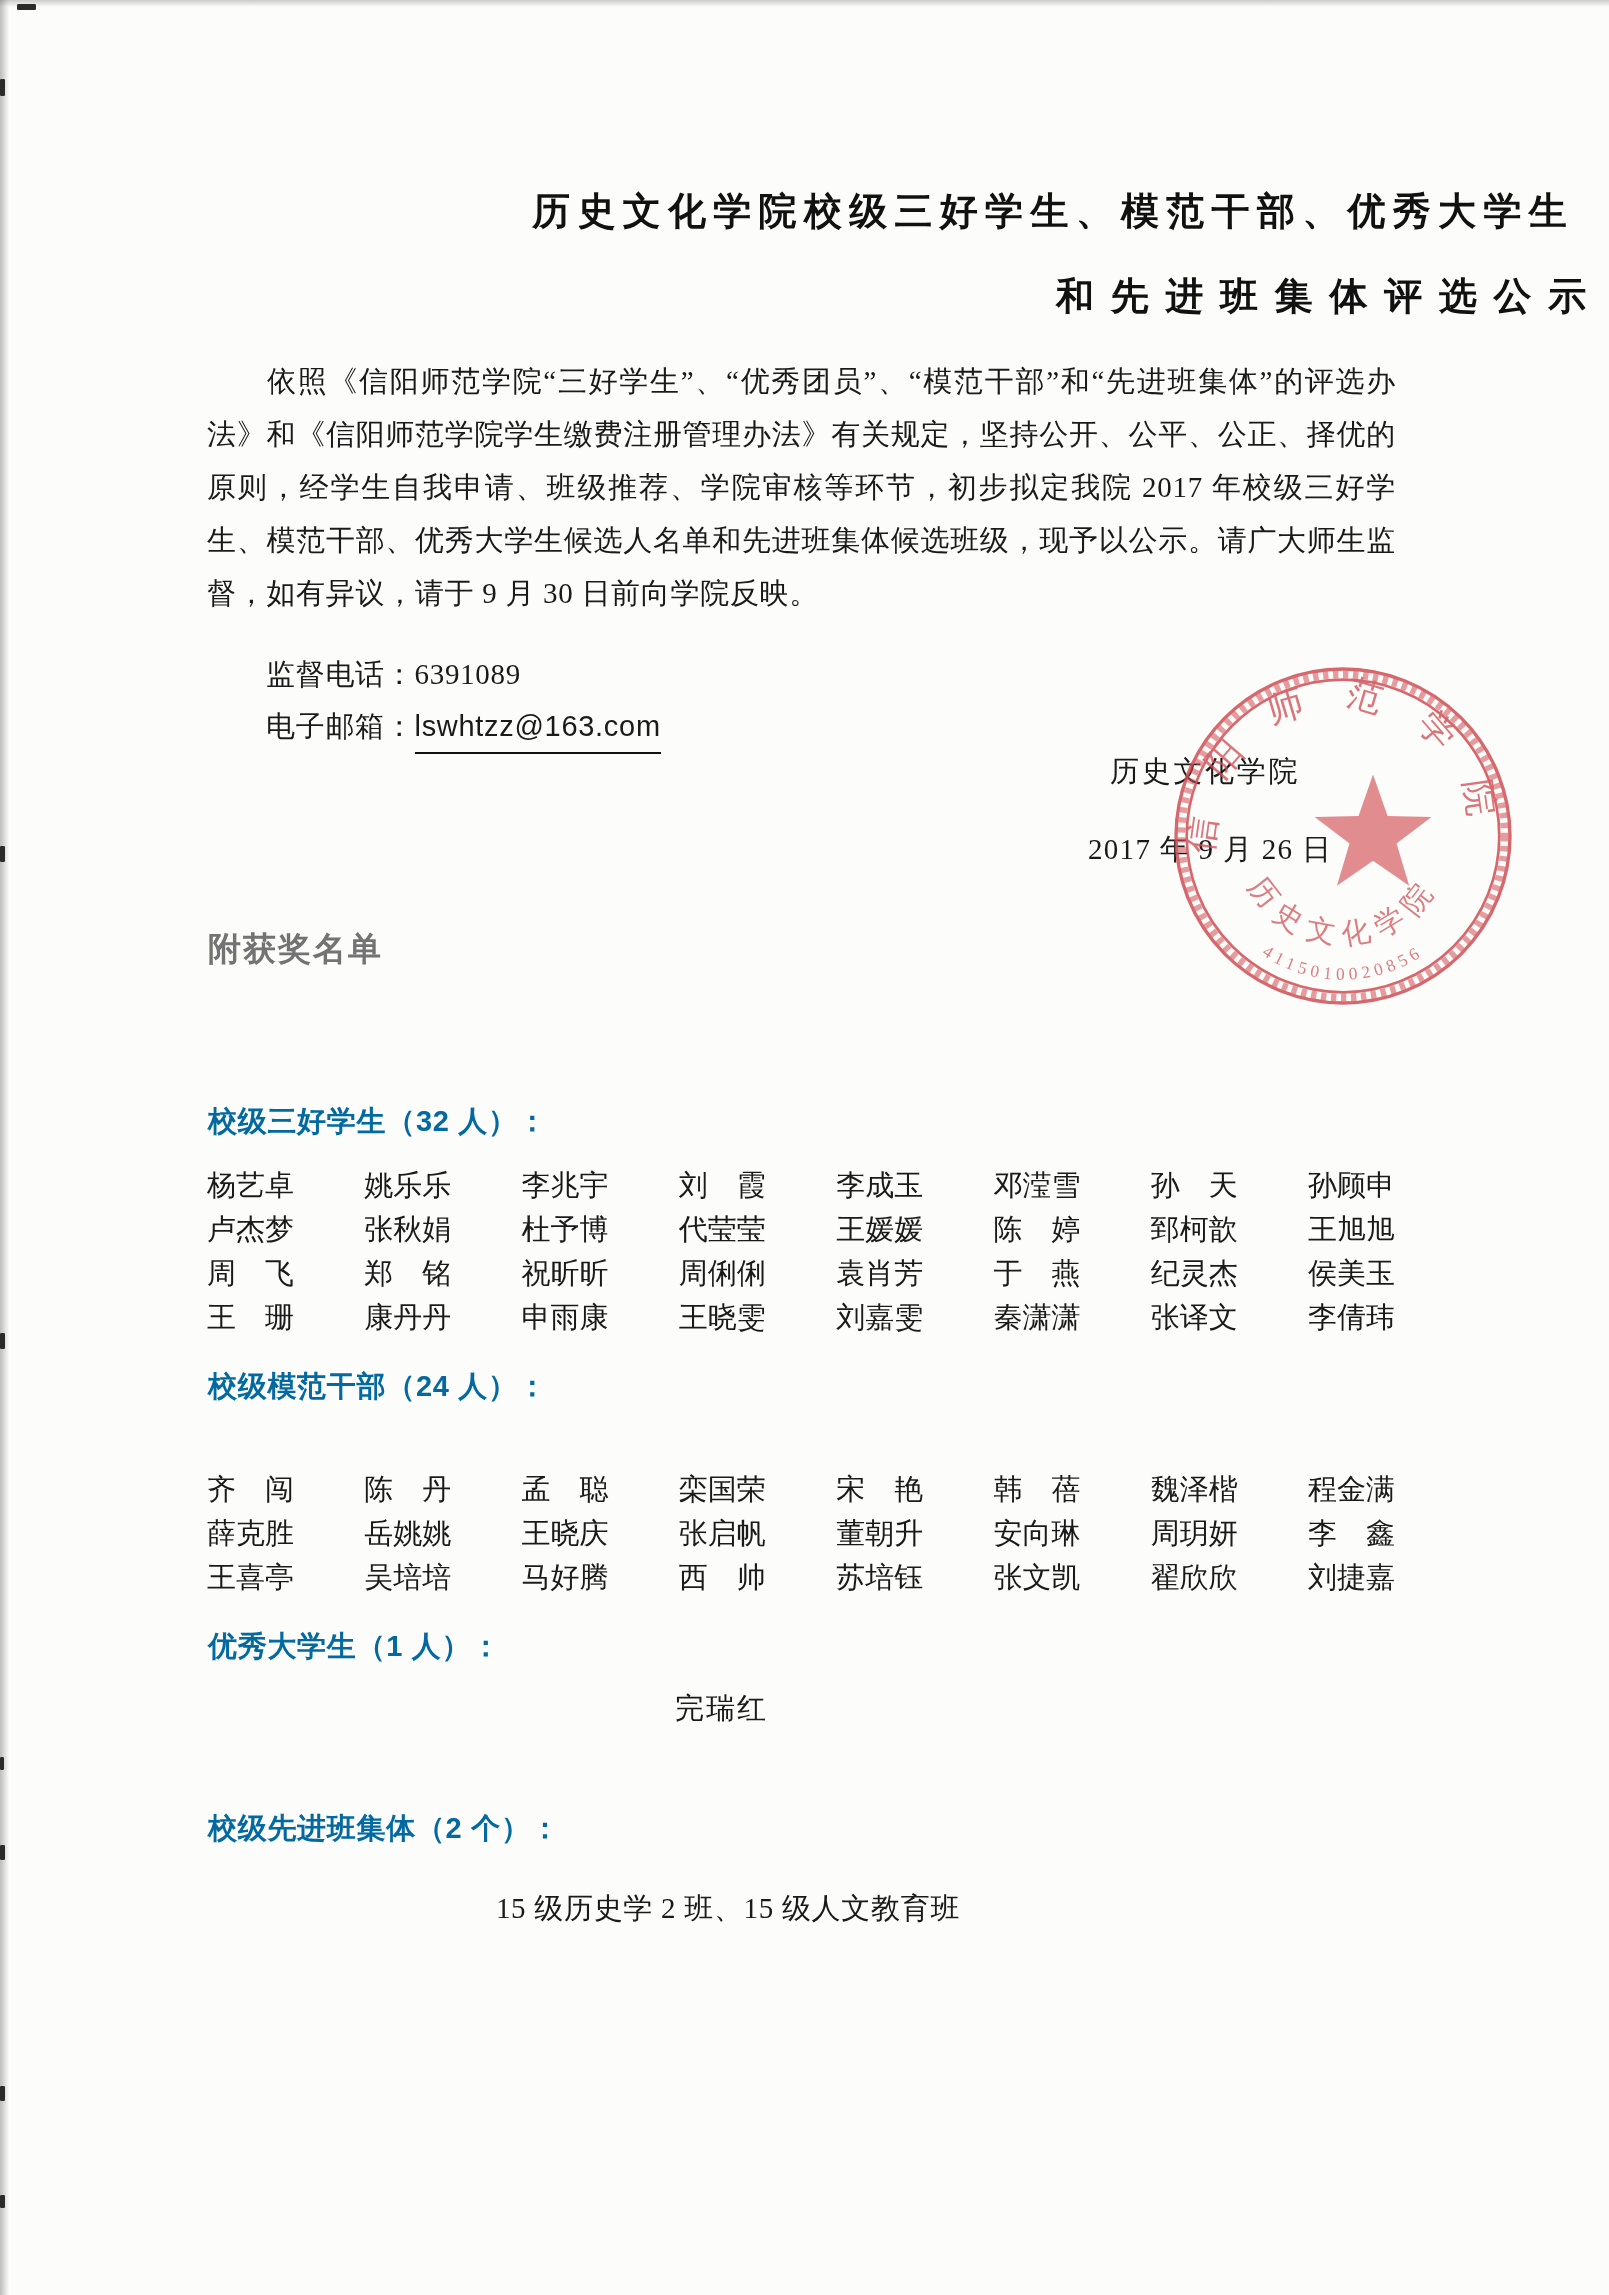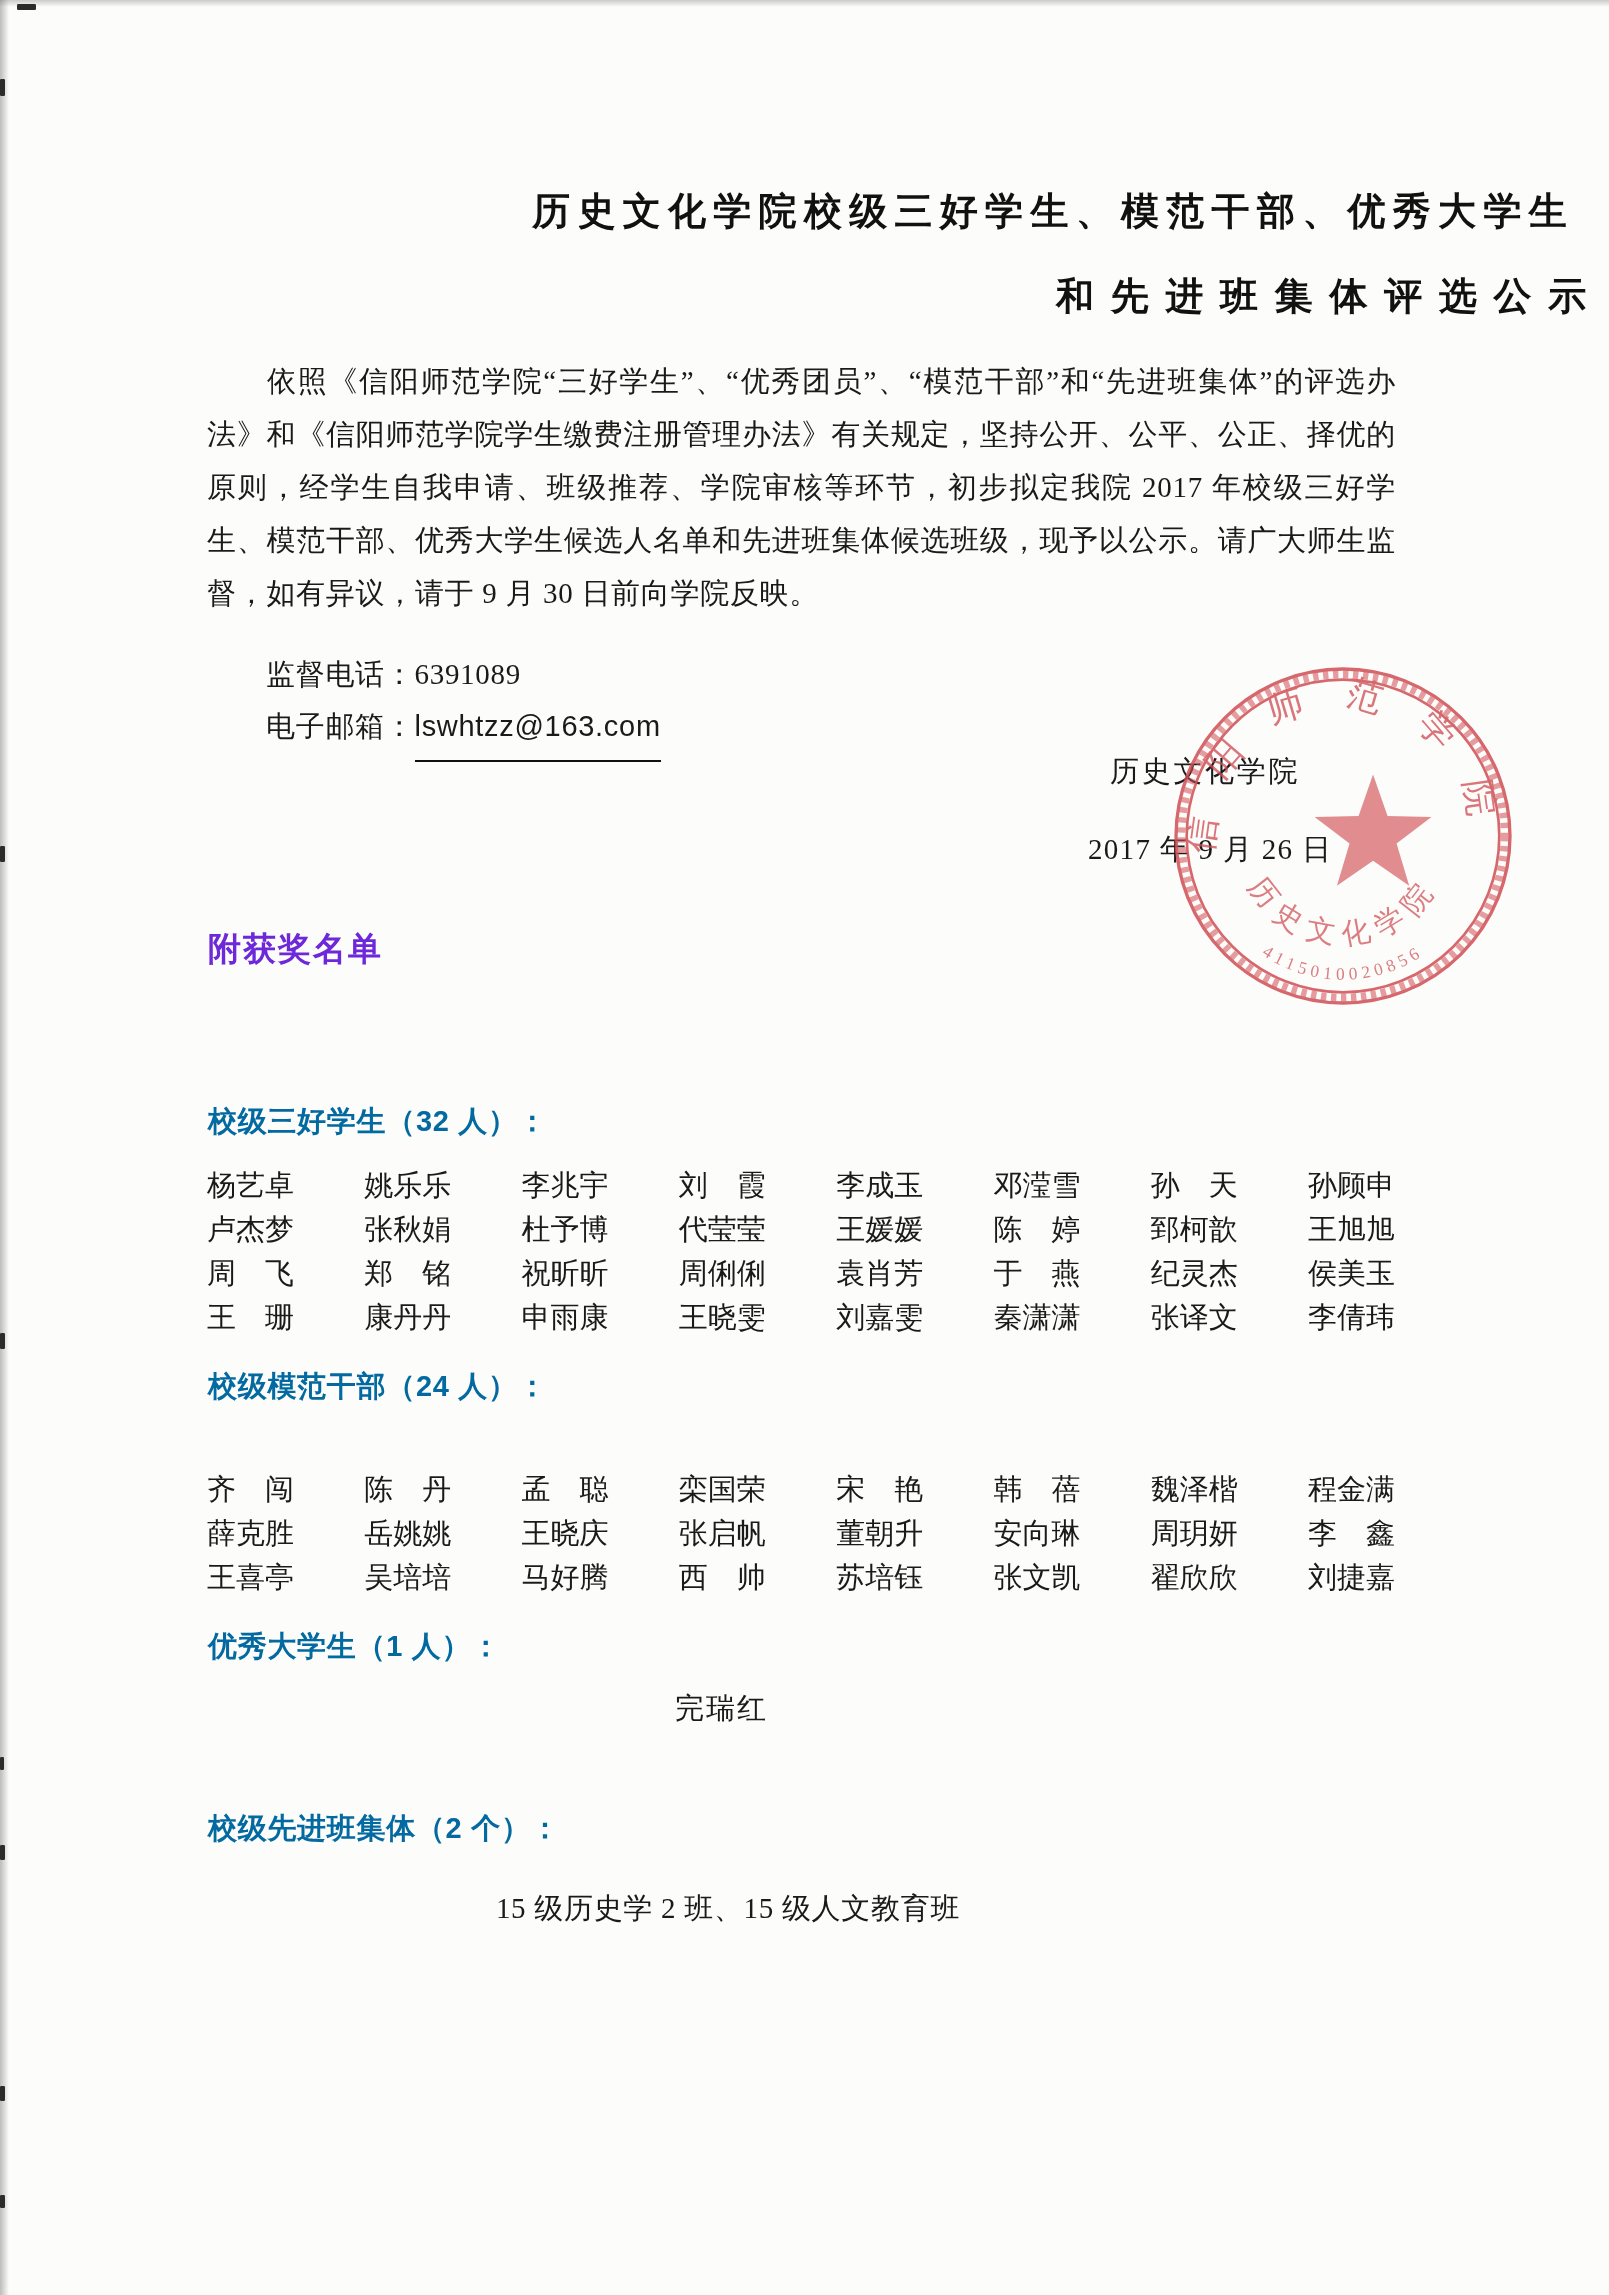--- a/index.html
+++ b/index.html
@@ -21,31 +21,31 @@
   .title1{top:186px;letter-spacing:7.3px;}
   .title2{top:271px;left:0;width:1603px;letter-spacing:16.7px;}
 
   .body-par{top:355px;left:207px;width:1189px;
     font-size:29px;line-height:53px;letter-spacing:0.7px;
     text-align:justify;text-indent:60px;margin:0;}
 
   .contact{font-size:29px;letter-spacing:0.7px;}
   .phone-line{top:655px;left:266px;}
   .email-line{top:707px;left:266px;}
-  .underline{border-bottom:2px solid #111;padding-bottom:18px;
+  .underline{border-bottom:2px solid #111;padding-bottom:10px;
     font-family:"Liberation Sans", sans-serif;}
 
   .signature{top:752px;left:1110px;font-size:29px;letter-spacing:2.7px;}
   .dateline{top:830px;left:1088px;font-size:29px;letter-spacing:1.3px;}
 
   .stamp{left:1168px;top:661px;width:350px;height:350px;opacity:.85;}
   .stamp text{font-family:"Liberation Serif", serif;}
 
   .attach-heading{top:927px;left:208px;
-    font-family:"Liberation Sans", sans-serif;font-weight:700;font-size:33px;letter-spacing:2px;color:#6d28d9;}
+    font-family:"Liberation Sans", sans-serif;font-weight:700;font-size:33px;letter-spacing:2px;color:#737373;}
 
   .sec-heading{left:208px;font-family:"Liberation Sans", sans-serif;
     font-weight:700;font-size:29px;letter-spacing:0.7px;color:#0369a1;}
   .h-sanhao{top:1102px;}
   .h-mofan{top:1367px;}
   .h-youxiu{top:1627px;}
   .h-xianjin{top:1809px;}
 
   .name-grid{left:207px;width:1188px;font-size:29px;}
   .g-sanhao{top:1164px;}

